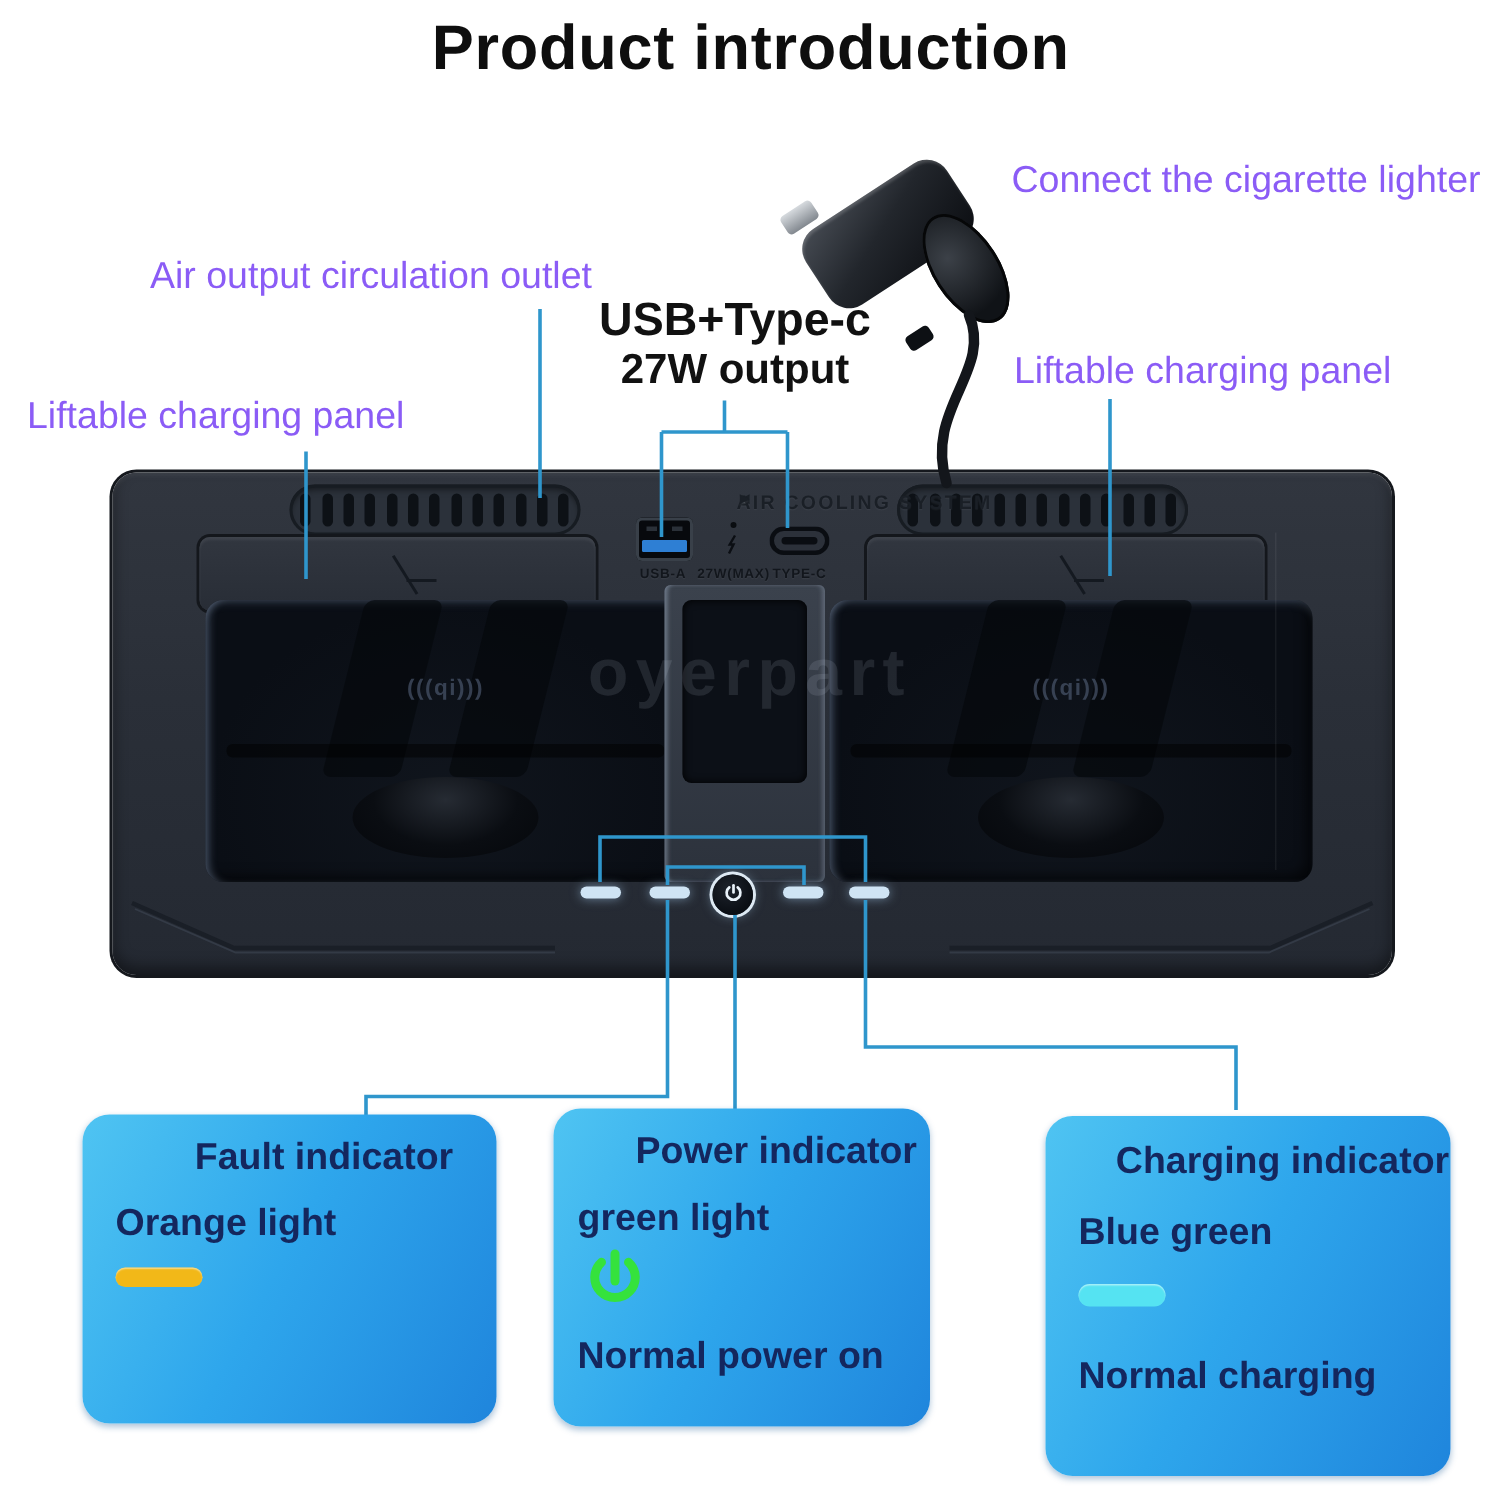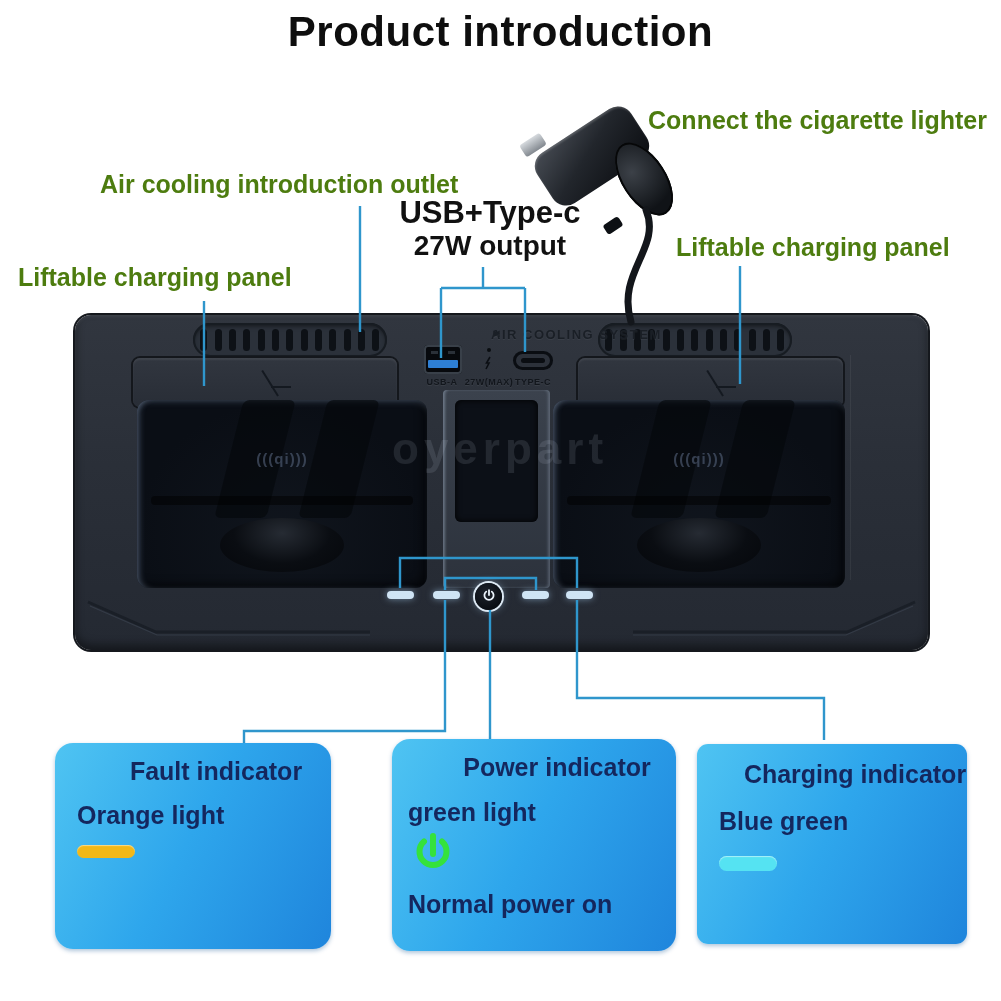--- a/index.html
+++ b/index.html
@@ -2,21 +2,21 @@
 <html><head>
 <meta charset="utf-8">
 <style>
   html,body{margin:0;padding:0;background:#ffffff;}
   body{font-family:"Liberation Sans", sans-serif;}
   #canvas{position:relative;width:1001px;height:1001px;margin:0 auto;background:#ffffff;overflow:hidden;}
   .abs{position:absolute;}
 
   
   .main-title{left:0;right:0;top:8px;text-align:center;font-size:42px;font-weight:700;color:#0e0e0e;letter-spacing:.5px;}
-  .lbl{color:#4d7c0f;font-weight:700;font-size:25px;white-space:nowrap;}
+  .lbl{color:#8b5cf6;font-weight:400;font-size:25px;white-space:nowrap;}
   .lbl-cig{right:14px;top:106px;}
   .lbl-air{left:100px;top:170px;}
   .lbl-usb{left:380px;top:196px;width:220px;text-align:center;font-weight:700;color:#111;}
   .lbl-usb .l1{font-size:31px;line-height:34px;}
   .lbl-usb .l2{font-size:28px;line-height:31px;}
   .lbl-liftL{left:18px;top:263px;}
   .lbl-liftR{left:676px;top:233px;}
 
   
   .plug{z-index:6;}
@@ -56,21 +56,21 @@
   .port-label{top:62px;font-size:9px;font-weight:700;color:#12161c;letter-spacing:.5px;
     text-shadow:0 1px 1px rgba(255,255,255,.07);white-space:nowrap;text-align:center;width:60px;}
   .pl-usba{left:337px;} .pl-27w{left:384px;} .pl-typec{left:428px;}
   .flap{top:43px;width:264px;height:49px;border-radius:7px;
     background:linear-gradient(180deg,#31363f,#282d36);box-shadow:0 0 0 2px #14171c, inset 0 2px 2px rgba(255,255,255,.07);}
   .flap-l{left:58px;} .flap-r{left:503px;width:265px;}
   .flap .mark-d{left:130px;top:12px;width:30px;height:2px;background:#141920;transform:rotate(58deg);transform-origin:left top;}
   .flap .mark-h{left:138px;top:28px;width:20px;height:2px;background:#141920;}
   .bay{top:85px;height:188px;border-radius:12px;
     background:radial-gradient(ellipse at 50% 70%,#10151d 0%,#0a0e15 70%);
-    box-shadow:inset 5px 0 6px -3px rgba(140,160,190,.45), inset 0 5px 6px -3px rgba(140,160,190,.28), inset -4px -4px 8px rgba(0,0,0,.6);}
+    box-shadow:inset 5px 0 6px -3px rgba(140,160,190,.45), inset 0 5px 6px -3px rgba(140,160,190,.28), inset -4px -4px 8px rgba(0,0,0,.6);padding-left:30px;}
   .bay-l{left:62px;width:290px;} .bay-r{left:478px;width:292px;}
   .bay .ridge{top:0;width:52px;height:118px;background:rgba(4,7,11,.65);transform:skewX(-14deg);border-radius:6px;}
   .bay .r1{left:92px;} .bay .r2{left:176px;}
   .bay .shelf{left:14px;right:14px;top:96px;height:9px;background:rgba(0,0,0,.5);border-radius:4px;}
   .bay .qi{left:0;right:0;top:50px;text-align:center;font-size:15px;letter-spacing:1px;color:#54627a;opacity:.6;font-weight:600;}
   .bay .dome{left:50%;top:118px;margin-left:-62px;width:124px;height:54px;border-radius:50%;
     background:radial-gradient(ellipse at 50% 28%,#262b33 0%,#0a0d12 55%,#05070b 100%);}
   .console{left:368px;top:75px;width:107px;height:198px;
     background:linear-gradient(180deg,#3b424d 0%,#2c323c 100%);
     box-shadow:inset 3px 0 3px -1px rgba(160,175,195,.5), inset -3px 0 3px -1px rgba(160,175,195,.35);border-radius:4px;}
@@ -87,33 +87,33 @@
     color:rgba(205,215,230,.12);z-index:3;}
 
   
   .callout{z-index:6;border-radius:18px;color:#14275e;
     background:linear-gradient(118deg,#4fc4f2 0%,#2ea6ec 48%,#1f85dc 100%);
     box-shadow:0 2px 4px rgba(25,90,150,.35);}
   .callout .ttl{position:absolute;left:0;right:0;text-align:center;font-size:25px;font-weight:700;padding-left:46px;}
   .callout .line{position:absolute;font-size:25px;font-weight:600;line-height:1.25;}
   .callout .bar{position:absolute;border-radius:8px;box-shadow:inset 0 1px 1px rgba(255,255,255,.5);}
   .box1{left:55px;top:743px;width:276px;height:206px;}
-  .box2{left:392px;top:739px;width:284px;height:212px;}
-  .box3{left:697px;top:744px;width:270px;height:200px;border-radius:11px;}
+  .box2{left:369px;top:739px;width:251px;height:212px;}
+  .box3{left:697px;top:744px;width:270px;height:240px;}
   svg.overlay{position:absolute;left:0;top:0;z-index:5;pointer-events:none;}
 </style>
 </head>
 <body>
 
 <div id="canvas">
 
   <div class="abs main-title">Product introduction</div>
 
   <div class="abs lbl lbl-cig">Connect the cigarette lighter</div>
-  <div class="abs lbl lbl-air">Air cooling introduction outlet</div>
+  <div class="abs lbl lbl-air">Air output circulation outlet</div>
   <div class="abs lbl lbl-usb">
     <div class="l1">USB+Type-c</div>
     <div class="l2">27W output</div>
   </div>
   <div class="abs lbl lbl-liftL">Liftable charging panel</div>
   <div class="abs lbl lbl-liftR">Liftable charging panel</div>
 
   <div class="abs panel">
     <div class="vent vent-l">
         <span class="slot"></span>
@@ -253,15 +253,16 @@
         <path class="pstroke" d="M14 10.5 a13.5 13.5 0 1 0 18 0" fill="none" stroke="#35e23c" stroke-width="6" stroke-linecap="round"></path>
       </svg>
     </span>
     <div class="line" style="left:16px;top:150px">Normal power on</div>
   </div>
 
   <div class="abs callout box3">
     <div class="ttl" style="top:16px">Charging indicator</div>
     <div class="line" style="left:22px;top:62px">Blue green</div>
     <span class="bar" style="left: 22px; top: 112px; width: 58px; height: 15px; background: rgb(85, 227, 242);"></span>
+    <div class="line" style="left:22px;top:158px">Normal charging</div>
   </div>
 
 </div>
 
 </body></html>

